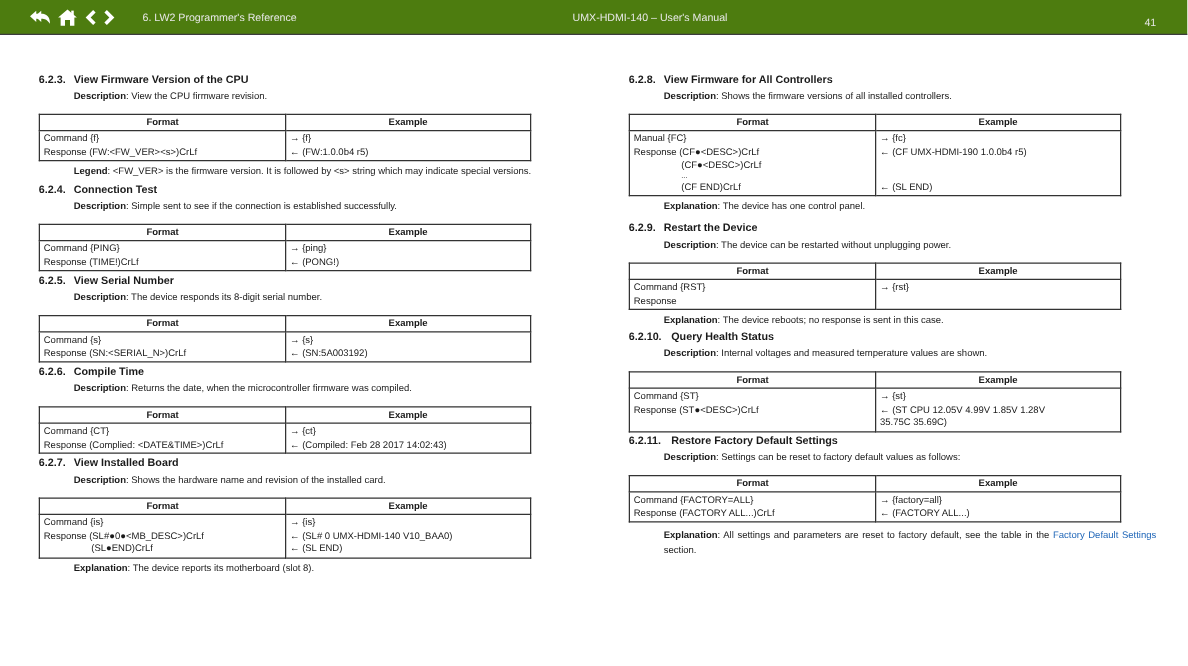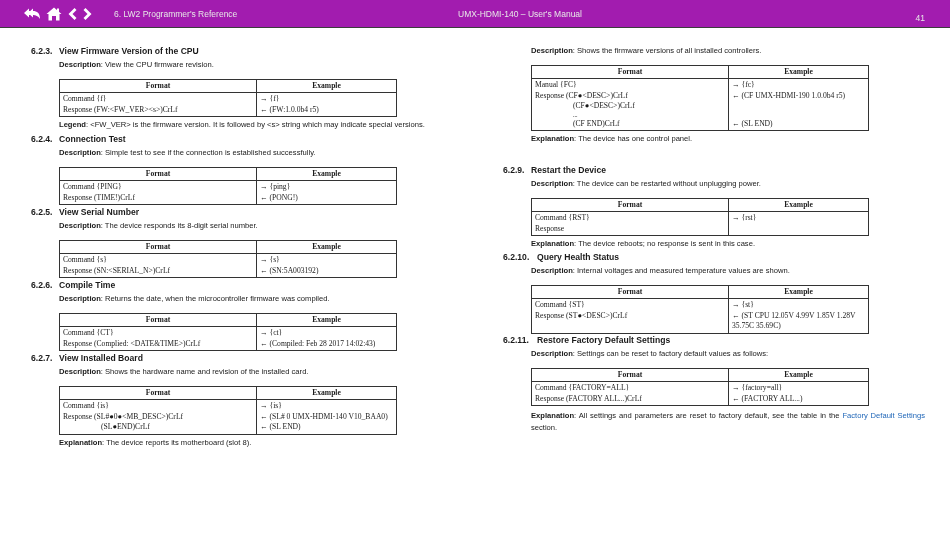--- a/index.html
+++ b/index.html
@@ -1,44 +1,44 @@
 <!DOCTYPE html>
 <html><head>
 <meta charset="utf-8">
 <style>
   * { box-sizing: border-box; margin: 0; padding: 0; }
   html, body { width: 950px; height: 533px; overflow: hidden; background: #ffffff; }
   body { font-family: "Liberation Sans", sans-serif; color: #1a1a1a; position: relative; }
 
   .topbar {
     position: absolute; left: 0; top: 0; width: 950px; height: 28px;
-    background: #a21caf; border-bottom: 1px solid #3c3c3c; color: #e8e8e8;
+    background: #4d7c0f; border-bottom: 1px solid #3c3c3c; color: #e8e8e8;
     font-size: 8.5px;
   }
   .topbar .nav { position: absolute; left: 22px; top: 5px; height: 18px; display: flex; align-items: center; gap: 4px; }
   .topbar .nav .ic { display: inline-flex; align-items: center; justify-content: center; height: 18px; cursor: pointer; }
   .topbar .nav svg { fill: #ffffff; }
   .topbar .chapter { position: absolute; left: 114px; top: 9px; }
   .topbar .title { position: absolute; left: 0; width: 1040px; top: 9px; text-align: center; }
   .topbar .pageno { position: absolute; right: 25px; top: 13px; }
 
-  .col { position: absolute; top: 44px; width: 425px; }
+  .col { position: absolute; top: 56px; width: 425px; }
   .col.left { left: 31px; }
   .col.right { left: 503px; }
 
   .section { margin-bottom: 0; }
   .sec-head { font-weight: bold; font-size: 8.6px; height: 14px; line-height: 14px; display: flex; }
   .sec-head .num { display: inline-block; width: 28px; }
   .sec-head.wide .num { width: 34px; }
   .desc { font-size: 7.6px; margin-left: 28px; height: 15px; line-height: 14px; }
   .desc b, .expl b, .legend b { font-weight: bold; }
 
   table.fmt {
-    margin-left: 28px; width: 338px; border-collapse: collapse;
-    font-size: 7.6px; margin-top: 6px; font-family: Liberation Serif, serif;
+    width: 394px; border-collapse: collapse;
+    font-size: 7.6px; margin-top: 6px;
   }
   table.fmt th, table.fmt td { border: 1px solid #333; padding: 1px 3px; vertical-align: top; }
   table.fmt th { font-weight: bold; text-align: center; height: 12px; line-height: 10px; }
   table.fmt td { line-height: 10.5px; }
   table.fmt td.f { width: 197px; }
   .ind { padding-left: 38px; display: block; }
 
   .expl, .legend { font-size: 7.6px; margin-left: 28px; line-height: 12px; margin-top: 2px; }
   .expl.justified { text-align: justify; }
   a.link { color: #1f66b8; text-decoration: none; }
@@ -103,21 +103,21 @@
     </tbody>
       </table>
     <div class="legend"><b>Legend</b><span>: &lt;FW_VER&gt; is the firmware version. It is followed by &lt;s&gt; string which may indicate special versions.</span></div>
   </div>
 
   <div class="section" style="height:73px;">
     <div class="sec-head">
       <span class="num">6.2.4.</span>
       <span>Connection Test</span>
     </div>
-    <div class="desc"><b>Description</b><span>: Simple test to see if the connection is established successfully.</span></div>
+    <div class="desc"><b>Description</b><span>: Simple sent to see if the connection is established successfully.</span></div>
     <table class="fmt">
       <tbody>
           <tr>
             <th>Format</th>
             <th>Example</th>
           </tr>
       <tr>
         <td class="f">
               <span style="display:block">Command {PING}</span>
               <span style="display:block">Response (TIME!)CrLf</span>
@@ -209,20 +209,24 @@
       </tr>
     </tbody>
       </table>
     <div class="expl"><b>Explanation</b><span>: The device reports its motherboard (slot 8).</span></div>
   </div>
 </div>
 
 <div class="col right">
 
   <div class="section" style="height:119px;">
+    <div class="sec-head">
+      <span class="num">6.2.8.</span>
+      <span>View Firmware for All Controllers</span>
+    </div>
     <div class="desc"><b>Description</b><span>: Shows the firmware versions of all installed controllers.</span></div>
     <table class="fmt">
       <tbody>
           <tr>
             <th>Format</th>
             <th>Example</th>
           </tr>
       <tr>
         <td class="f">
           <span style="display:block">Manual {FC}</span>

